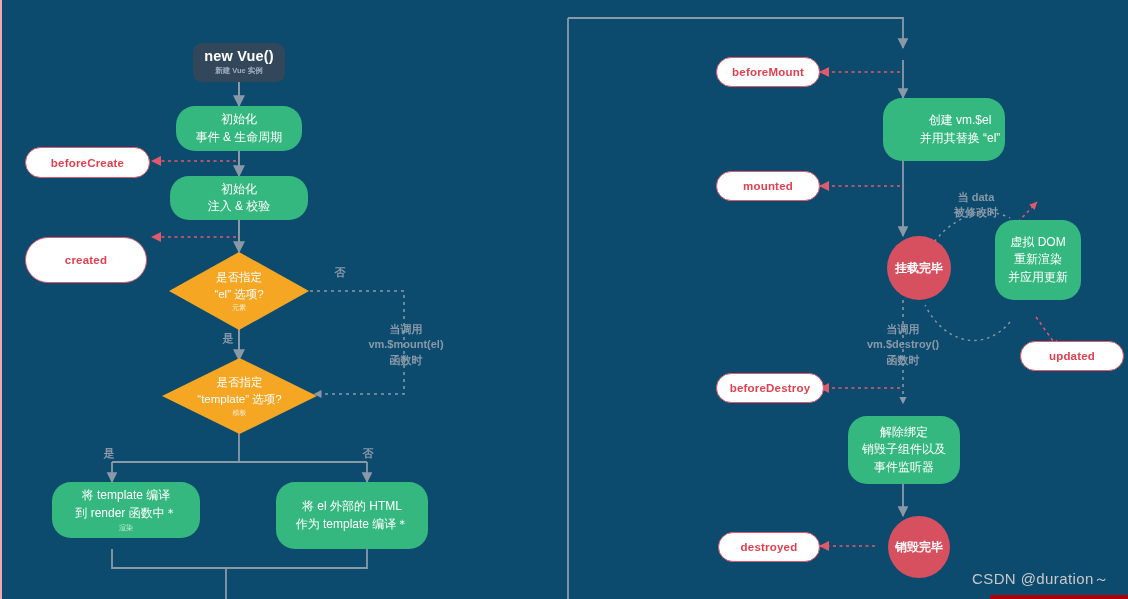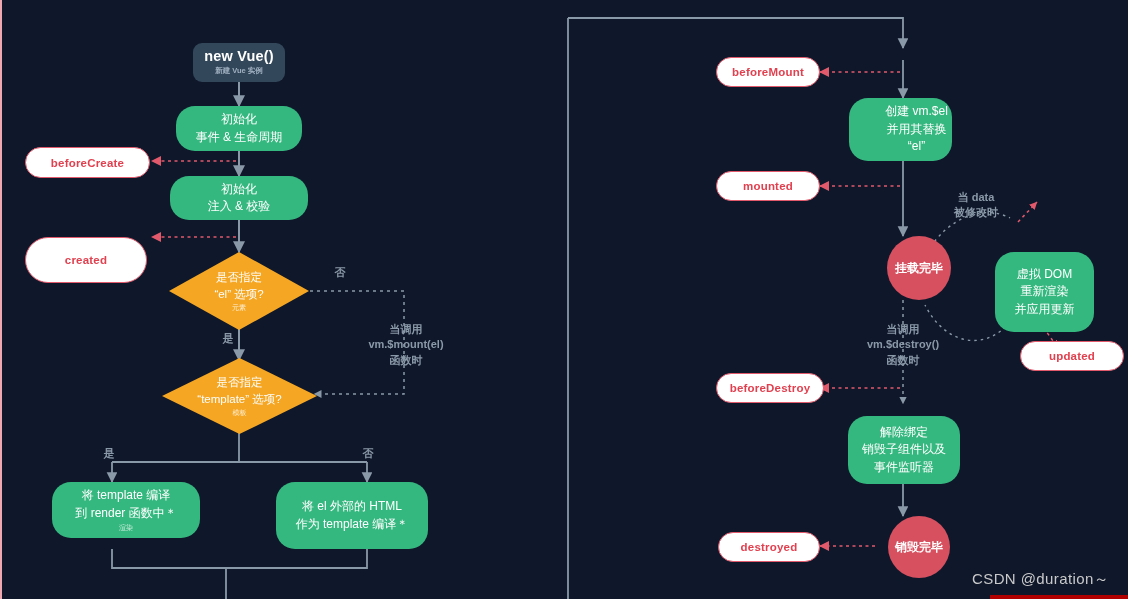--- a/index.html
+++ b/index.html
@@ -2,21 +2,21 @@
 <html><head>
 <meta charset="utf-8">
 <style>
   html,body{margin:0;padding:0;}
   body{
     width:1128px;height:599px;
     background:#ffffff;
     font-family:"Liberation Sans","DejaVu Sans",sans-serif;
     overflow:hidden;
   }
-  #stage{position:relative;width:1128px;height:599px;background:#0f172a;}
+  #stage{position:relative;width:1128px;height:599px;background:#0c4a6e;}
   #wires{position:absolute;left:0;top:0;width:1128px;height:599px;pointer-events:none;}
 
   
   .node{position:absolute;box-sizing:border-box;display:flex;flex-direction:column;
         align-items:center;justify-content:center;text-align:center;}
 
   .box-dark{background:#33475b;color:#fff;border-radius:9px;}
   .box-dark .t1{font-size:14.5px;font-weight:bold;letter-spacing:.2px;line-height:1.1;}
   .box-dark .sub{font-size:7.5px;color:#9fb0c0;margin-top:2px;font-weight:bold;}
 
@@ -166,36 +166,36 @@
     <div class="sub">渲染</div>
   </div>
 
   <div class="node box-green" style="left:276px;top:482px;width:152px;height:67px;">
     <div class="t1">将 el 外部的 HTML</div>
     <div class="t1">作为 template 编译＊</div>
   </div>
 
   <div class="pill" style="left:716px;top:57px;width:104px;height:30px;">beforeMount</div>
 
-  <div class="node box-green" style="left:849px;top:98px;width:103px;height:63px;padding-left:32px;">
+  <div class="node box-green" style="left:883px;top:98px;width:122px;height:63px;padding-left:32px;">
     <div class="t1">创建 vm.$el</div>
     <div class="t1">并用其替换 “el”</div>
   </div>
 
   <div class="pill" style="left:716px;top:171px;width:104px;height:30px;">mounted</div>
 
   <div class="node circle" style="left:871px;top:236px;width:64px;height:64px;">
     <div class="t1">挂载完毕</div>
   </div>
 
   <div class="wlabel" style="left:936px;top:190px;width:80px;">当 data
 被修改时</div>
 
 
-  <div class="node box-green" style="left:995px;top:252px;width:99px;height:80px;">
+  <div class="node box-green" style="left:995px;top:220px;width:86px;height:80px;">
     <div class="t1">虚拟 DOM</div>
     <div class="t1">重新渲染</div>
     <div class="t1">并应用更新</div>
   </div>
 
   <div class="pill" style="left:1020px;top:341px;width:104px;height:30px;">updated</div>
 
   <div class="wlabel" style="left:833px;top:322px;width:140px;">当调用
 vm.$destroy()
 函数时</div>

